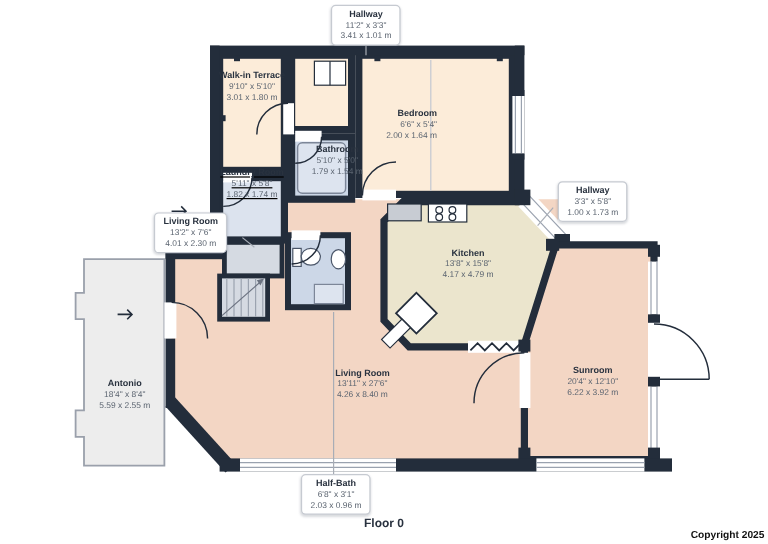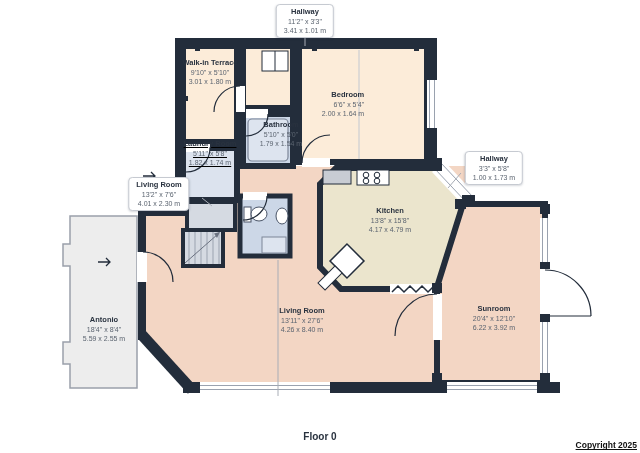--- a/index.html
+++ b/index.html
@@ -8,21 +8,21 @@
   #plan-svg{position:absolute;left:0;top:0;}
   .room-label{position:absolute;transform:translateX(-50%);text-align:center;
               white-space:nowrap;z-index:5;line-height:1.32;}
   .rname{display:block;font-size:7.5px;font-weight:bold;color:#29323f;}
   .rdim{display:block;font-size:7px;color:#5b6470;}
   .boxed{background:#fff;border:1px solid #c6cad1;border-radius:4px;
          padding:2px 7px;box-shadow:0 1px 2px rgba(40,50,70,.18);}
   .floor-label{position:absolute;left:320px;top:431px;transform:translateX(-50%);
                font-size:10px;font-weight:bold;color:#29323f;z-index:5;}
   .copyright{position:absolute;right:3px;bottom:2px;text-align:right;
-             font-size:8.5px;font-weight:bold;color:#111;line-height:1.25;z-index:5;text-decoration:underline;}
+             font-size:8.5px;font-weight:bold;color:#111;line-height:1.25;z-index:5;}
   .copyright span{display:block;}
 </style>
 </head>
 <body>
 
 <div id="canvas">
 
 <svg id="plan-svg" width="640" height="453" viewBox="0 0 640 453">
 
   <g>
@@ -227,20 +227,25 @@
   <div class="room-label" style="left:104px;top:315px;">
     <span class="rname">Antonio</span>
     <span class="rdim">18'4" x 8'4"</span>
     <span class="rdim">5.59 x 2.55 m</span>
   </div>
   <div class="room-label" style="left:302px;top:306px;">
     <span class="rname">Living Room</span>
     <span class="rdim">13'11" x 27'6"</span>
     <span class="rdim">4.26 x 8.40 m</span>
   </div>
+  <div class="room-label boxed" style="left:280px;top:395px;">
+    <span class="rname">Half-Bath</span>
+    <span class="rdim">6'8" x 3'1"</span>
+    <span class="rdim">2.03 x 0.96 m</span>
+  </div>
 
   <div class="floor-label">Floor 0</div>
 
   <div class="copyright">
     <span>Copyright 2025</span>
   </div>
 
 </div>
 
 </body></html>

